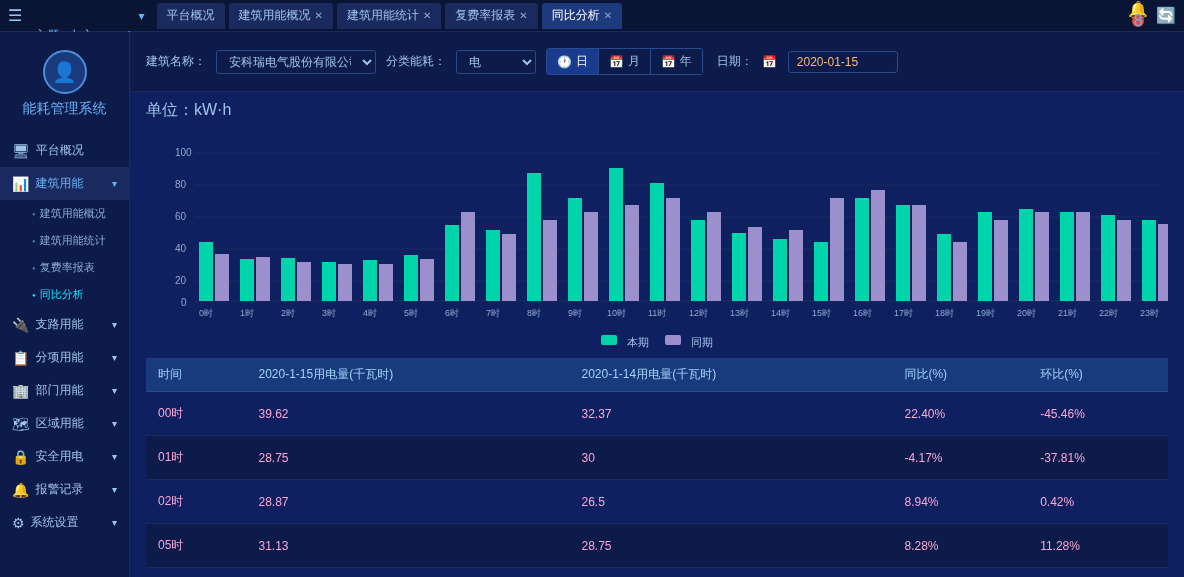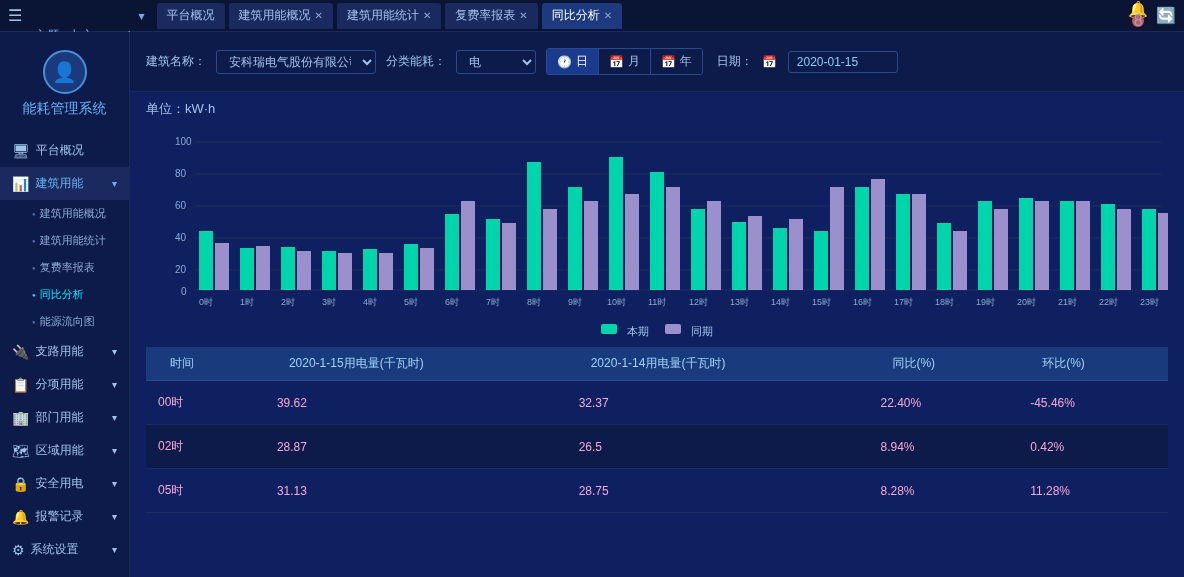--- a/index.html
+++ b/index.html
@@ -193,37 +193,37 @@
       display: flex;
       align-items: center;
       gap: 4px;
     }
     .btn-period.active { background: #1a3a8e; color: #fff; }
     .btn-period + .btn-period { border-left: 1px solid #2a4a8e; }
     .date-label { color: #a0c4e8; font-size: 12px; margin-left: 4px; }
     .date-input {
       background: #0d1b4b;
       border: 1px solid #2a4a8e;
-      color: #7dd3fc;
+      color: #fdba74;
       padding: 3px 8px;
       border-radius: 3px;
       font-size: 12px;
       width: 110px;
     }
 
     
     .chart-area {
       background: #0f2060;
       padding: 8px 16px 4px;
       flex-shrink: 0;
     }
     .chart-unit {
       color: #a0c4e8;
-      font-size: 13px;
-      margin-bottom: 12px;
+      font-size: 16px;
+      margin-bottom: 20px;
     }
     .chart-container {
       position: relative;
       height: 190px;
     }
     .chart-legend {
       display: flex;
       gap: 16px;
       justify-content: center;
       padding: 4px 0;
@@ -247,21 +247,21 @@
       padding: 0 16px 8px;
     }
     table {
       width: 100%;
       border-collapse: collapse;
     }
     thead tr {
       background: #1a3a7e;
     }
     thead th {
-      padding: 8px 24px;
+      padding: 8px 12px;
       color: #a0d4f5;
       font-size: 12px;
       font-weight: normal;
       text-align: left;
       border-bottom: 1px solid #2a4a8e;
     }
     tbody tr {
       border-bottom: 1px solid #1a2a5e;
     }
     tbody tr:nth-child(odd) { background: #0f2060; }
@@ -337,23 +337,20 @@
         <span>建筑用能概况</span>
       </div>
       <div class="sidebar-sub-item">
         <span>建筑用能统计</span>
       </div>
       <div class="sidebar-sub-item">
         <span>复费率报表</span>
       </div>
       <div class="sidebar-sub-item active">
         <span>同比分析</span>
-      </div>
-      <div class="sidebar-sub-item">
-        <span>能源流向图</span>
       </div>
     </div>
 
     <div class="sidebar-item">
       <span class="icon">🔌</span>
       <span>支路用能</span>
       <span class="arrow">▾</span>
     </div>
     <div class="sidebar-item">
       <span class="icon">📋</span>
@@ -561,20 +558,27 @@
         </thead>
         <tbody id="table-body">
         <tr>
               <td>00时</td>
               <td>39.62</td>
               <td>32.37</td>
               <td>22.40%</td>
               <td>-45.46%</td>
             </tr>
             <tr>
+              <td>01时</td>
+              <td>28.75</td>
+              <td>30</td>
+              <td>-4.17%</td>
+              <td>-37.81%</td>
+            </tr>
+            <tr>
               <td>02时</td>
               <td>28.87</td>
               <td>26.5</td>
               <td>8.94%</td>
               <td>0.42%</td>
             </tr>
             <tr>
               <td>05时</td>
               <td>31.13</td>
               <td>28.75</td>

